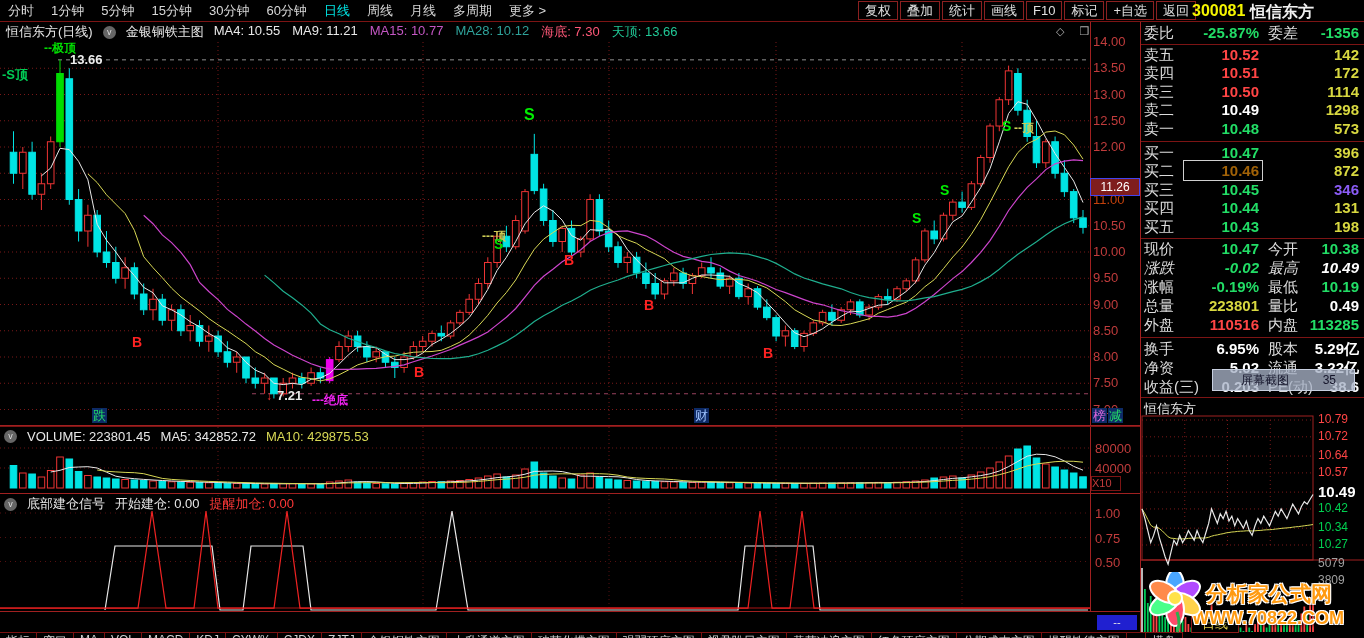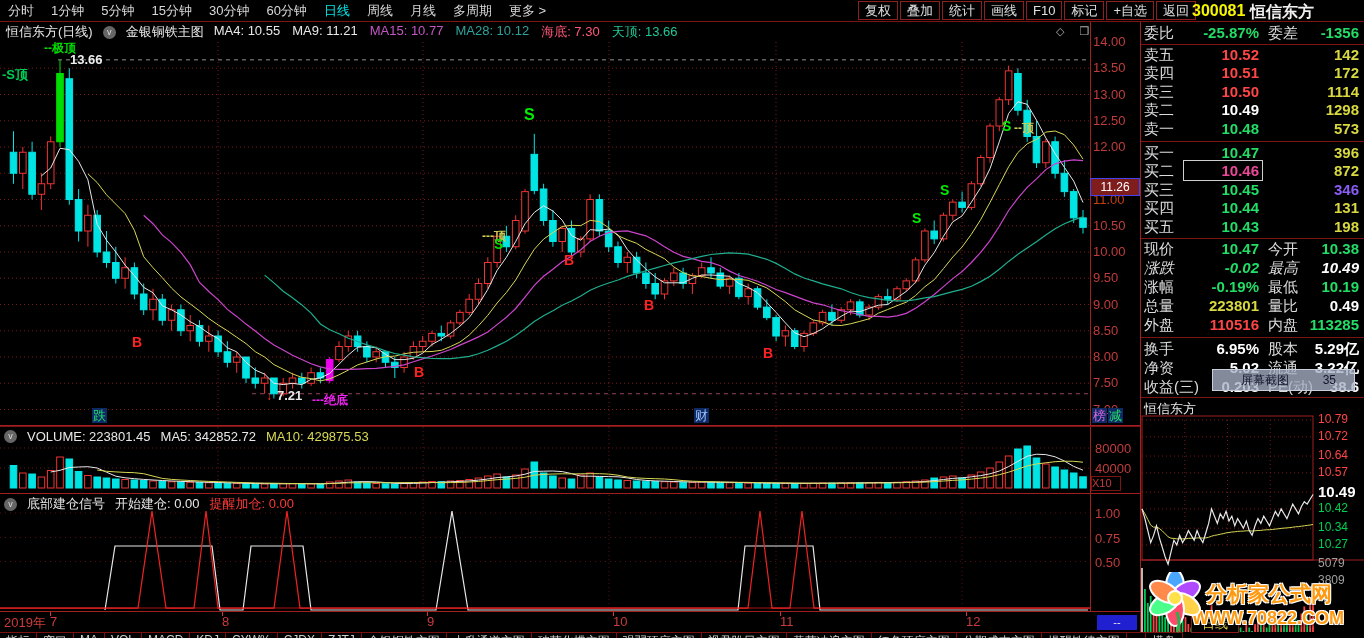--- a/index.html
+++ b/index.html
@@ -572,35 +572,20 @@
     </div>
   <div id="badge1126" style="top: 177.85px;">11.26</div>
 
   <div class="sepb" style="left:1090px;top:22px;width:1px;height:590px;"></div>
   <div class="sepb" style="left:1140px;top:22px;width:1px;height:616px;"></div>
   <div class="sepb" style="left:0;top:425px;width:1140px;height:1px;"></div>
   <div class="sep" style="left:0;top:426px;width:1140px;height:1px;"></div>
   <div class="sepb" style="left:0;top:493px;width:1140px;height:1px;"></div>
   <div class="sepb" style="left:0;top:611px;width:1140px;height:1px;"></div>
 
-  <div class="abs" id="daterow">
-      <div class="abs" style="left: 4px; top: 2px; font-size: 13px; color: rgb(204, 59, 59);">2019年</div>
-      <div class="abs" style="left: 50px; top: 2px; font-size: 13px; color: rgb(204, 59, 59);">7</div>
-      <div class="abs" style="left: 50px; top: 0px; width: 1px; height: 4px; background: rgb(204, 59, 59);"></div>
-      <div class="abs" style="left: 222px; top: 2px; font-size: 13px; color: rgb(204, 59, 59);">8</div>
-      <div class="abs" style="left: 222px; top: 0px; width: 1px; height: 4px; background: rgb(204, 59, 59);"></div>
-      <div class="abs" style="left: 427px; top: 2px; font-size: 13px; color: rgb(204, 59, 59);">9</div>
-      <div class="abs" style="left: 427px; top: 0px; width: 1px; height: 4px; background: rgb(204, 59, 59);"></div>
-      <div class="abs" style="left: 613px; top: 2px; font-size: 13px; color: rgb(204, 59, 59);">10</div>
-      <div class="abs" style="left: 613px; top: 0px; width: 1px; height: 4px; background: rgb(204, 59, 59);"></div>
-      <div class="abs" style="left: 780px; top: 2px; font-size: 13px; color: rgb(204, 59, 59);">11</div>
-      <div class="abs" style="left: 780px; top: 0px; width: 1px; height: 4px; background: rgb(204, 59, 59);"></div>
-      <div class="abs" style="left: 966px; top: 2px; font-size: 13px; color: rgb(204, 59, 59);">12</div>
-      <div class="abs" style="left: 966px; top: 0px; width: 1px; height: 4px; background: rgb(204, 59, 59);"></div>
-    </div>
   <div id="dashbadge">--</div>
   <div id="dailybox">日线</div>
 
   <div id="tabsrow">
       <span class="btab">指标</span>
       <span class="btab">窗口</span>
       <span class="btab">MA</span>
       <span class="btab">VOL</span>
       <span class="btab">MACD</span>
       <span class="btab">KDJ</span>
@@ -652,21 +637,21 @@
         <span class="rv1" style="color: rgb(34, 221, 102);">10.48</span>
         <span class="rv2" style="color: rgb(216, 216, 64);">573</span>
       </div>
       <div class="rrow" style="top: 144px;">
         <span class="rlab">买一</span>
         <span class="rv1" style="color: rgb(34, 221, 102);">10.47</span>
         <span class="rv2" style="color: rgb(216, 216, 64);">396</span>
       </div>
       <div class="rrow" style="top: 162.4px;">
         <span class="rlab">买二</span>
-        <span class="rv1" style="color: #ec4899; margin-left: 40px;">10.46</span>
+        <span class="rv1" style="color: #a16207; margin-left: 40px;">10.46</span>
         <span class="rv2" style="color: rgb(216, 216, 64);">872</span>
       </div>
       <div class="rrow" style="top: 180.8px;">
         <span class="rlab">买三</span>
         <span class="rv1" style="color: rgb(34, 221, 102);">10.45</span>
         <span class="rv2" style="color: #8b5cf6;">346</span>
       </div>
       <div class="rrow" style="top: 199.2px;">
         <span class="rlab">买四</span>
         <span class="rv1" style="color: rgb(34, 221, 102);">10.44</span>

